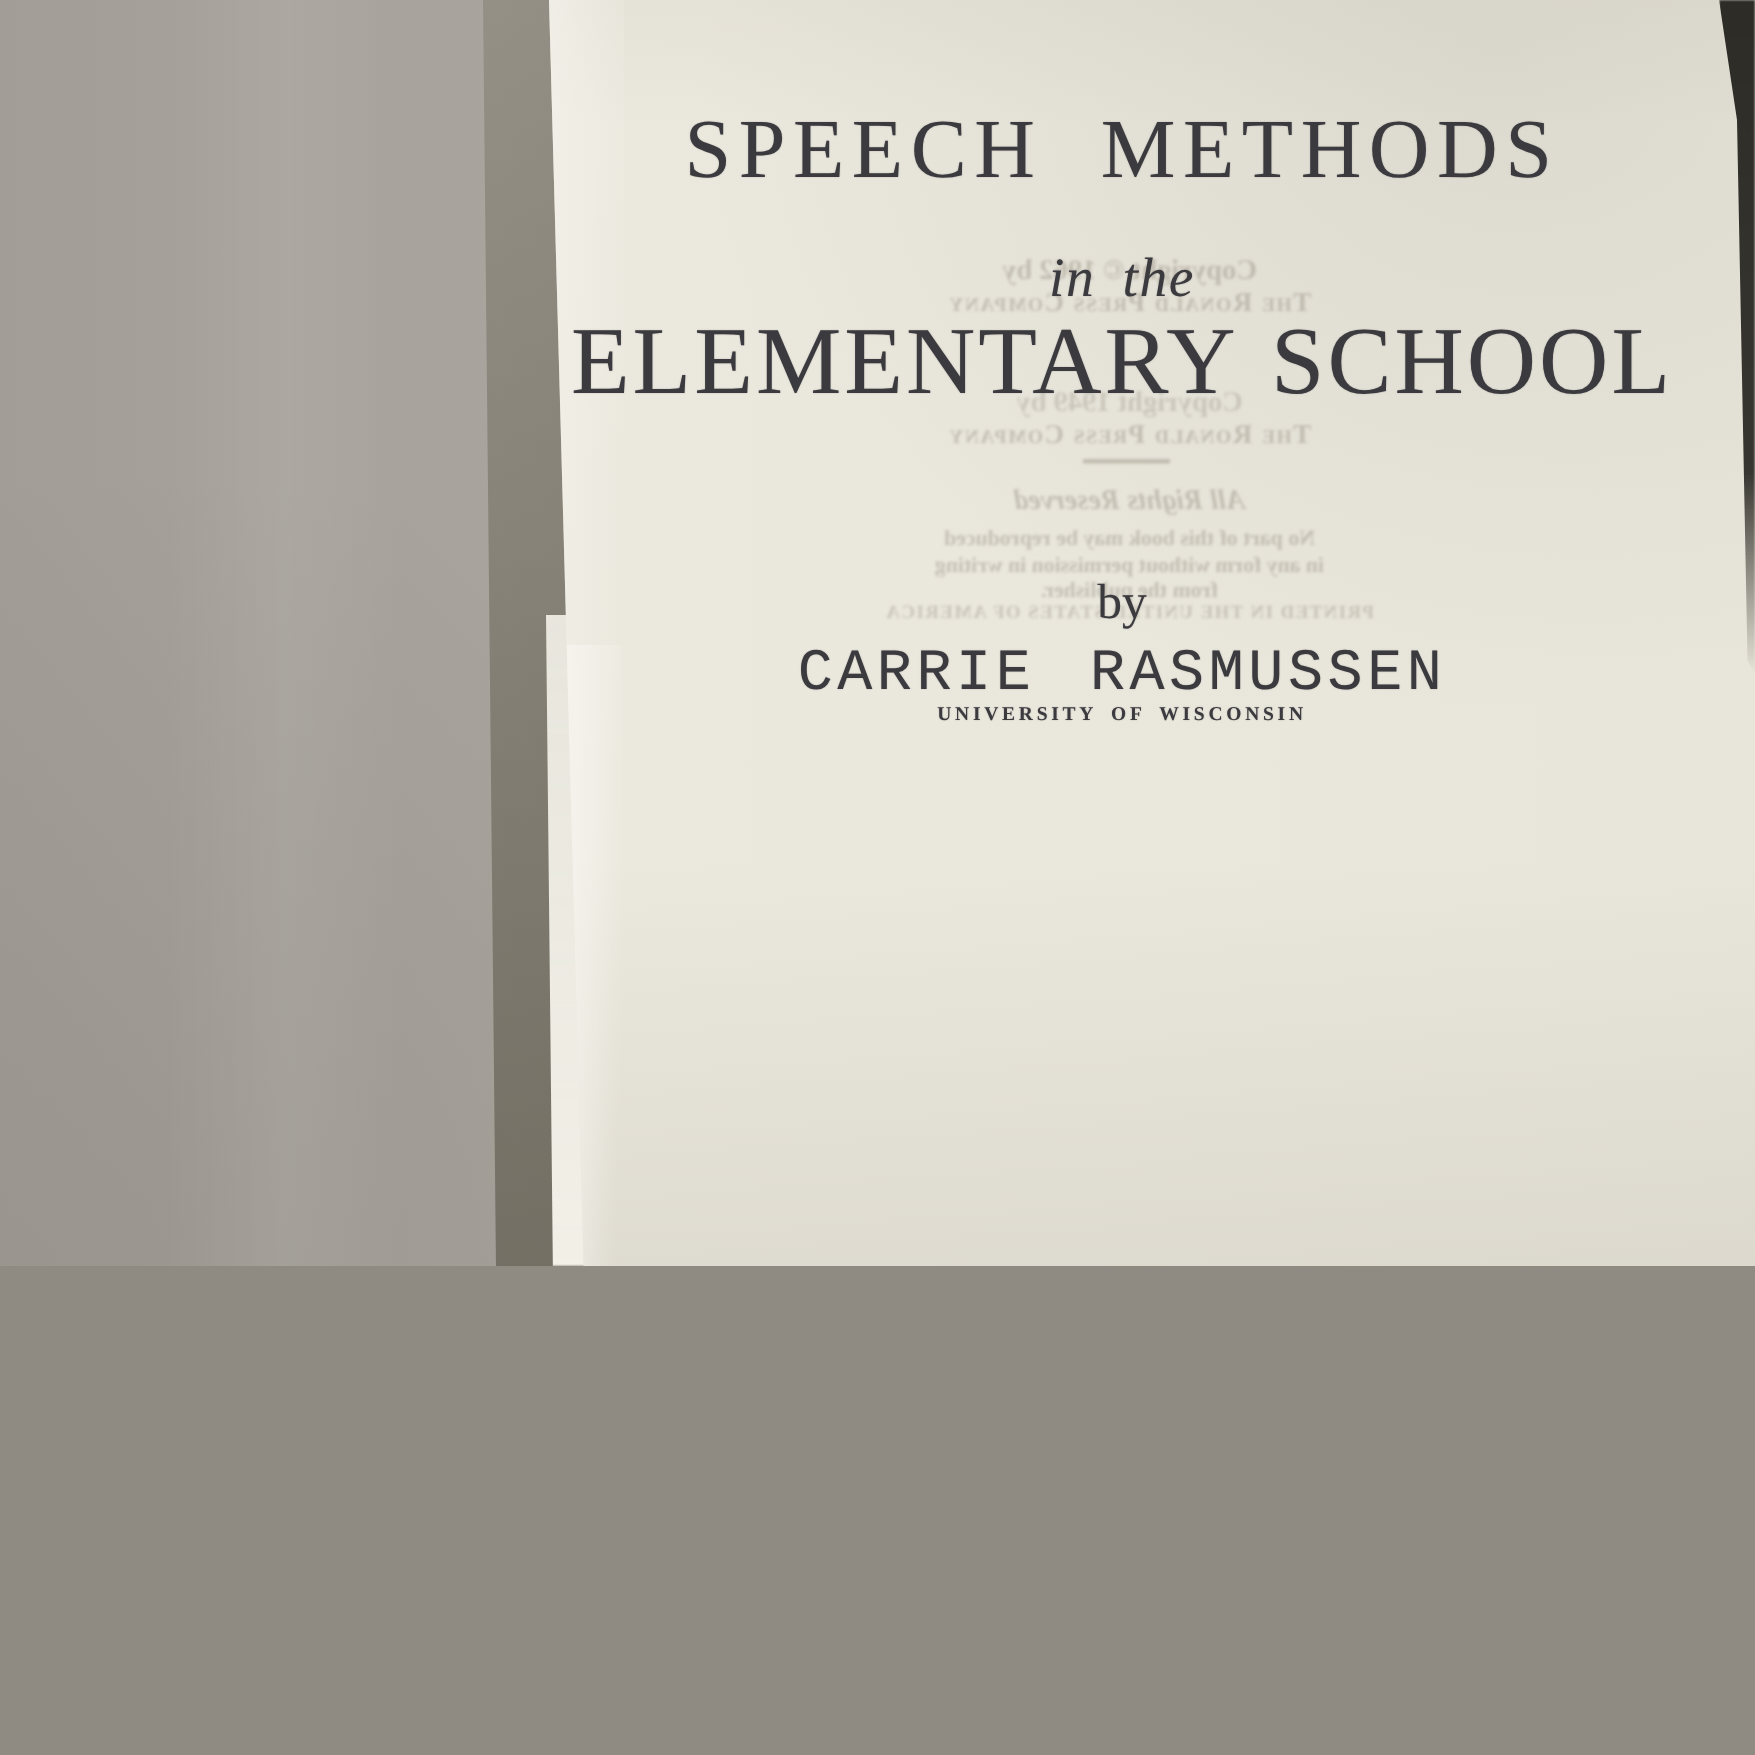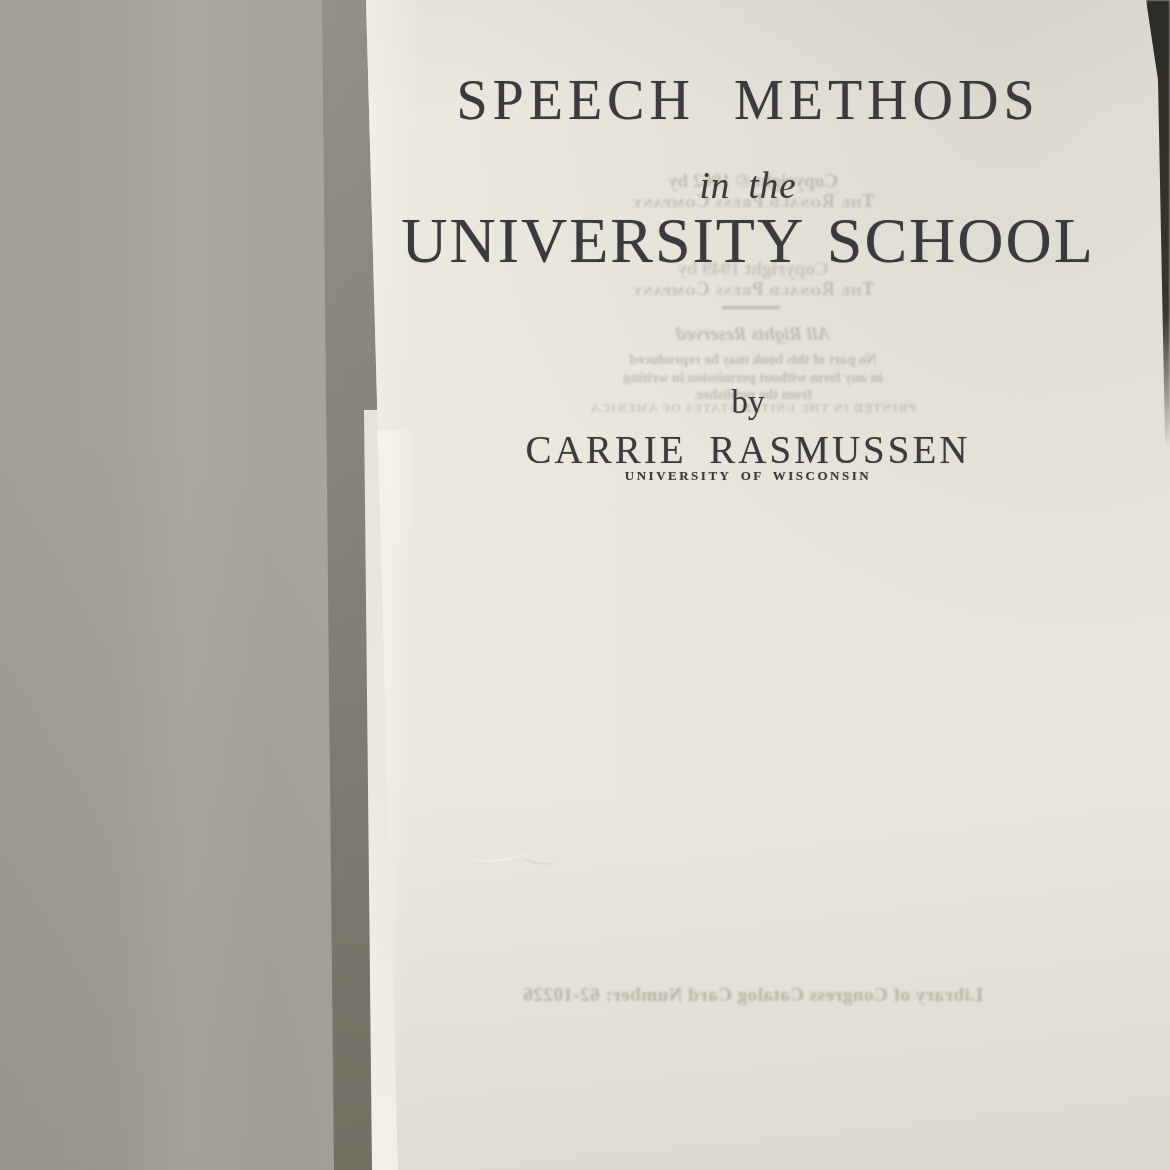--- a/index.html
+++ b/index.html
@@ -1,18 +1,18 @@
 <!DOCTYPE html>
 <html><head>
 <meta charset="utf-8">
 <style>
   html,body{margin:0;padding:0;background:#8f8b83;}
   .scene{
     position:relative;
-    width:1170px;height:1170px;
+    width:1170px;height:844px;
     overflow:hidden;
     font-family:"Liberation Serif","DejaVu Serif",serif;
   }
   
   .wall{
     position:absolute;inset:0;
     background:
       radial-gradient(ellipse at 8% 100%, rgba(70,66,56,0.10), rgba(0,0,0,0) 45%),
       linear-gradient(90deg,#a29e97 0%,#a7a39c 18%,#aba79f 45%,#b0aca4 68%,#aba69d 80%,#9d988c 92%,#8d8779 100%);
   }
@@ -86,21 +86,21 @@
   
   .line{
     position:absolute;left:338px;width:820px;text-align:center;
     color:#3b3a3e;
     text-shadow:0 0 1px rgba(59,58,62,0.35);
   }
   .t-title1{top:68px;font-size:56px;letter-spacing:5px;word-spacing:20px;}
   .t-inthe{top:164px;font-size:37px;font-style:italic;letter-spacing:1px;word-spacing:8px;}
   .t-title2{top:204px;font-size:64px;letter-spacing:2px;word-spacing:6px;}
   .t-by{top:384px;font-size:33px;}
-  .t-author{top:427px;font-size:39px;letter-spacing:3px;word-spacing:10px;}
+  .t-author{top:427px;font-size:39px;letter-spacing:3px;word-spacing:10px;font-family:Liberation Mono, monospace;}
   .t-affil{top:468px;font-size:13px;font-weight:700;letter-spacing:2.5px;word-spacing:4px;text-align:center;}
   .t-edition{top:740px;font-size:27px;letter-spacing:3px;word-spacing:14px;}
   .t-imprint{top:1030px;font-size:31px;letter-spacing:1.5px;}
   .sep-mark{display:inline-block;width:14px;height:23px;vertical-align:-3px;margin:0 16px;}
   
   .crease1{
     position:absolute;left:468px;top:843px;width:64px;height:16px;
     border-bottom:2px solid rgba(252,251,246,0.75);
     border-radius:50%;transform:rotate(-7deg);opacity:0.55;filter:blur(0.5px);
   }
@@ -131,21 +131,21 @@
     <div class="g-rule"></div>
     <div class="ghost g-rights">All Rights Reserved</div>
     <div class="ghost g-perm1">No part of this book may be reproduced</div>
     <div class="ghost g-perm2">in any form without permission in writing</div>
     <div class="ghost g-perm3">from the publisher.</div>
     <div class="ghost g-printed">Printed in the United States of America</div>
     <div class="ghost g-lccn">Library of Congress Catalog Card Number: 62-10226</div>
 
     <div class="line t-title1">SPEECH METHODS</div>
     <div class="line t-inthe">in the</div>
-    <div class="line t-title2">UNIVERSITY SCHOOL</div>
+    <div class="line t-title2">ELEMENTARY SCHOOL</div>
     <div class="line t-by">by</div>
     <div class="line t-author">CARRIE RASMUSSEN</div>
     <div class="line t-affil">UNIVERSITY OF WISCONSIN</div>
 
 
     <div class="crease1"></div>
     <div class="crease2"></div>
 
     <div class="cover-edge"></div>
   </div>

